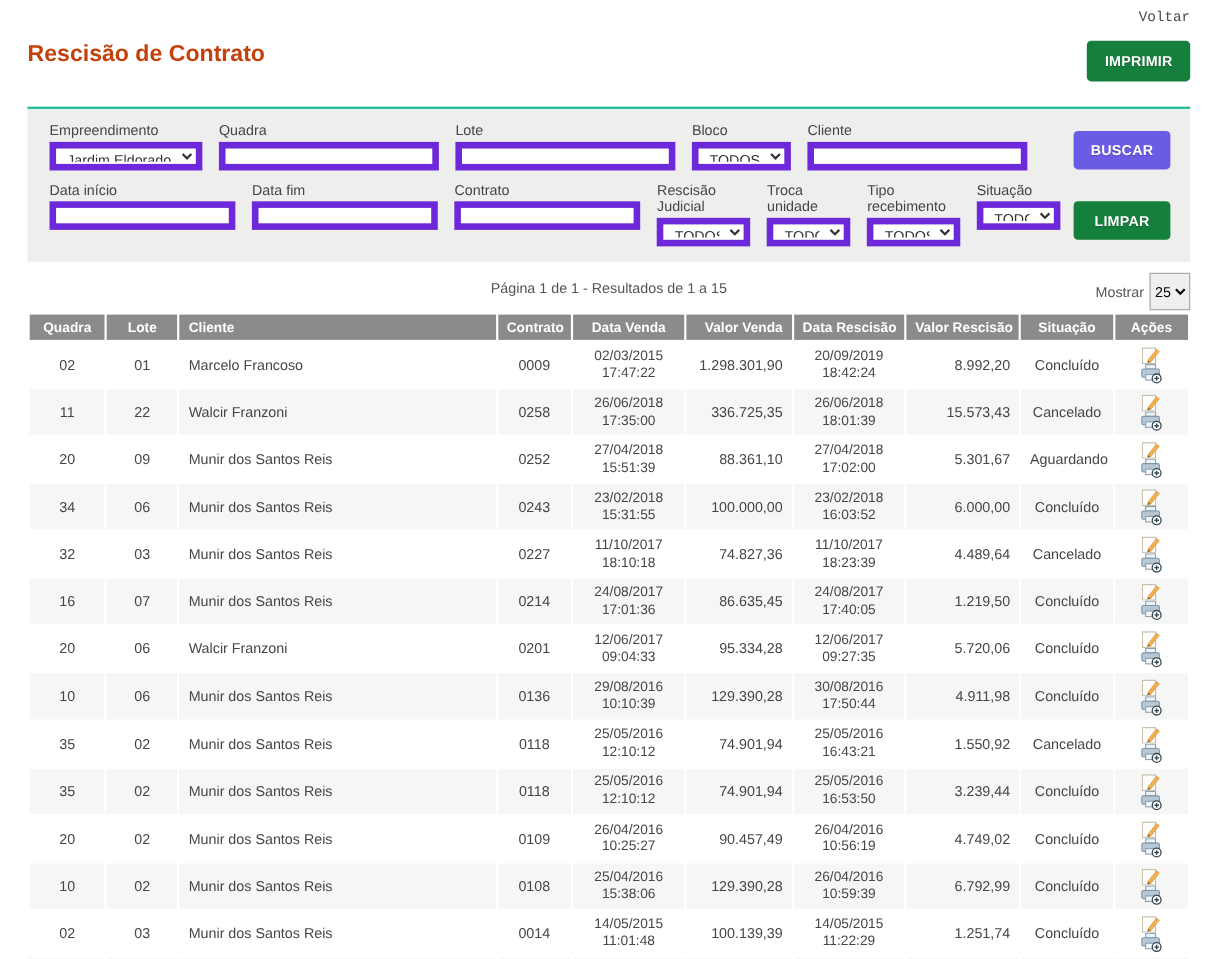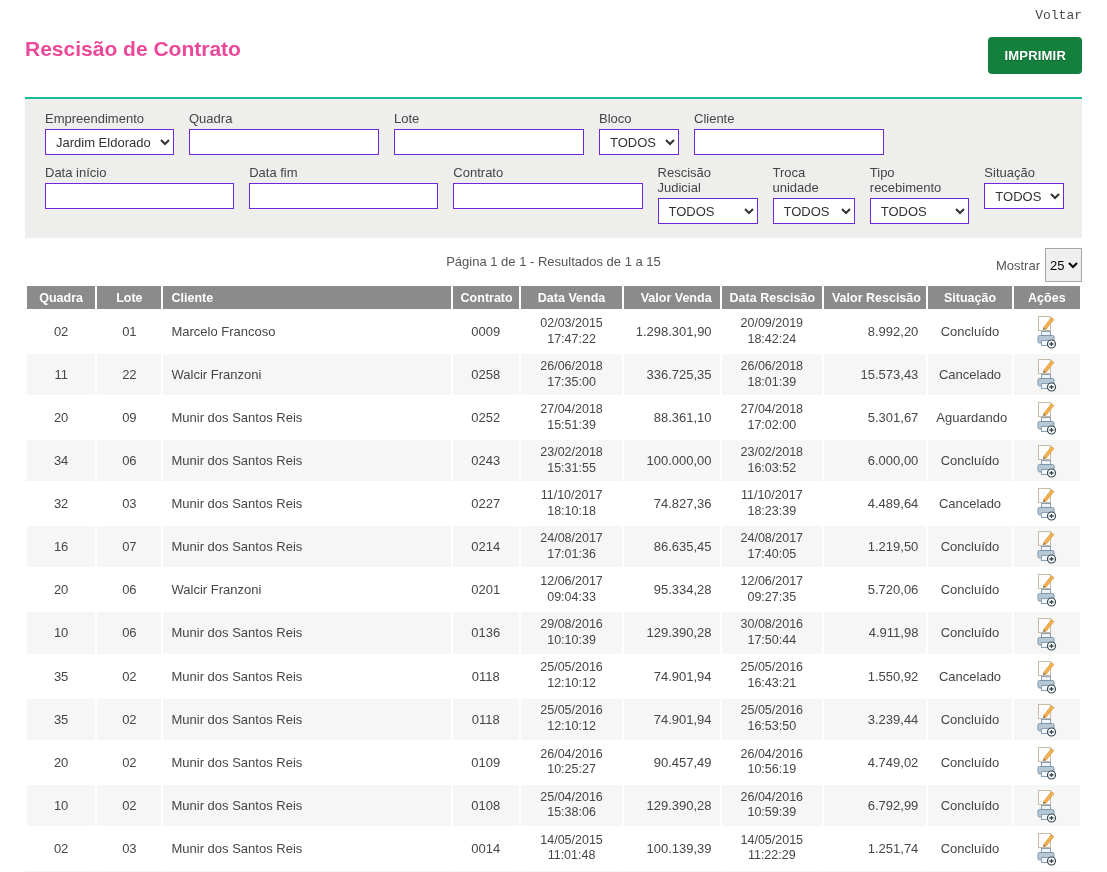--- a/index.html
+++ b/index.html
@@ -4,36 +4,36 @@
 <style>
   * { margin:0; padding:0; box-sizing:border-box; }
   html,body { width:1107px; height:872px; background:#fff; overflow:hidden;
     font-family:"Liberation Sans","DejaVu Sans",sans-serif; color:#444; }
   .page { padding:0 25px; }
 
   
   .topbar { display:flex; justify-content:flex-end; padding:8px 0 0; }
   .voltar { font-size:13px; color:#4a4a4a; cursor:pointer;font-family:Liberation Mono, monospace; }
   .title-row { display:flex; justify-content:space-between; align-items:flex-start; margin-top:14px; }
-  .page-title { font-size:21px; font-weight:bold; color:#ec4899; }
+  .page-title { font-size:21px; font-weight:bold; color:#c2410c; }
   .btn { border:none; border-radius:4px; color:#fff; font-weight:bold; font-size:13px;
          cursor:pointer; font-family:inherit; letter-spacing:.2px;
          text-shadow:0 1px 1px rgba(0,0,0,.25); }
   .btn-green { background:#15803d; }
   .btn-purple { background:#6b5ce5; }
   .btn-print { padding:11px 16px; }
 
   
   .panel { margin-top:23px; background:#eeeeec; border-top:2px solid #1abc9c;
            padding:12px 18px 14px 20px; display:flex; }
   .panel-fields { flex:1; }
   .f-row { display:flex; gap:15px; margin-bottom:10px; }
   .f-row:last-child { margin-bottom:0; }
   .field label { display:block; font-size:13px; color:#454545; margin-bottom:3px; }
-  .field input, .field select { height:26px; border:1px solid #6d28d9; background:#fff;
+  .field input, .field select { height:26px; border:6px solid #6d28d9; background:#fff;
       font-size:13px; font-family:inherit; color:#333; padding:2px 6px; width:100%; }
   .w-emp { width:238px; } .w-sm { width:112px; } .w-bloco { width:92px; }
   .w-cli { width:240px; } .w-rj { width:110px; } .w-tu { width:112px; }
   .w-tr { width:110px; } .w-sit { width:110px; }
   .panel-buttons { width:100px; display:flex; flex-direction:column; align-items:flex-end;
                    justify-content:space-between; padding:8px 0 6px; }
   .panel-buttons .btn { width:88px; padding:10px 0; }
 
   
   .pagebar { position:relative; height:46px; display:flex; align-items:center; justify-content:center; }
@@ -129,20 +129,24 @@
             <option>TODOS</option>
           </select>
         </div>
         <div class="field">
           <label>Situação</label>
           <select class="w-sit">
             <option>TODOS</option>
           </select>
         </div>
       </div>
+    </div>
+    <div class="panel-buttons">
+      <button class="btn btn-purple">BUSCAR</button>
+      <button class="btn btn-green">LIMPAR</button>
     </div>
   </div>
 
   <div class="pagebar">
     <span class="page-summary">Página 1 de 1 - Resultados de 1 a 15</span>
     <span class="mostrar">
       <span>Mostrar</span>
       <select>
         <option>25</option>
       </select>

